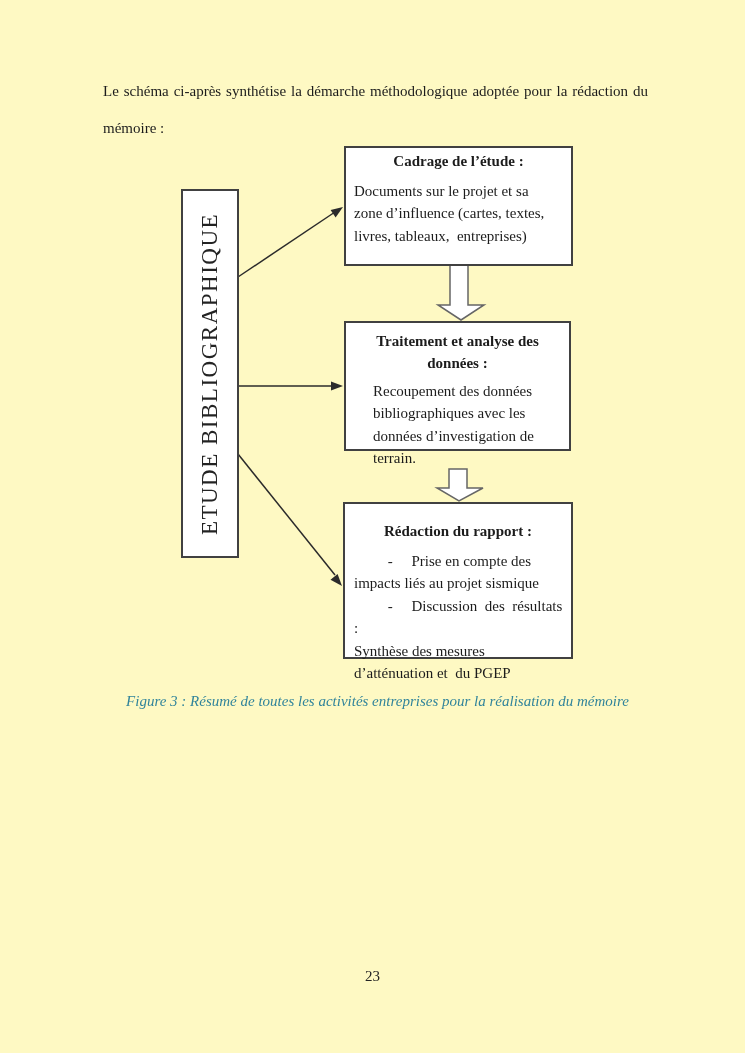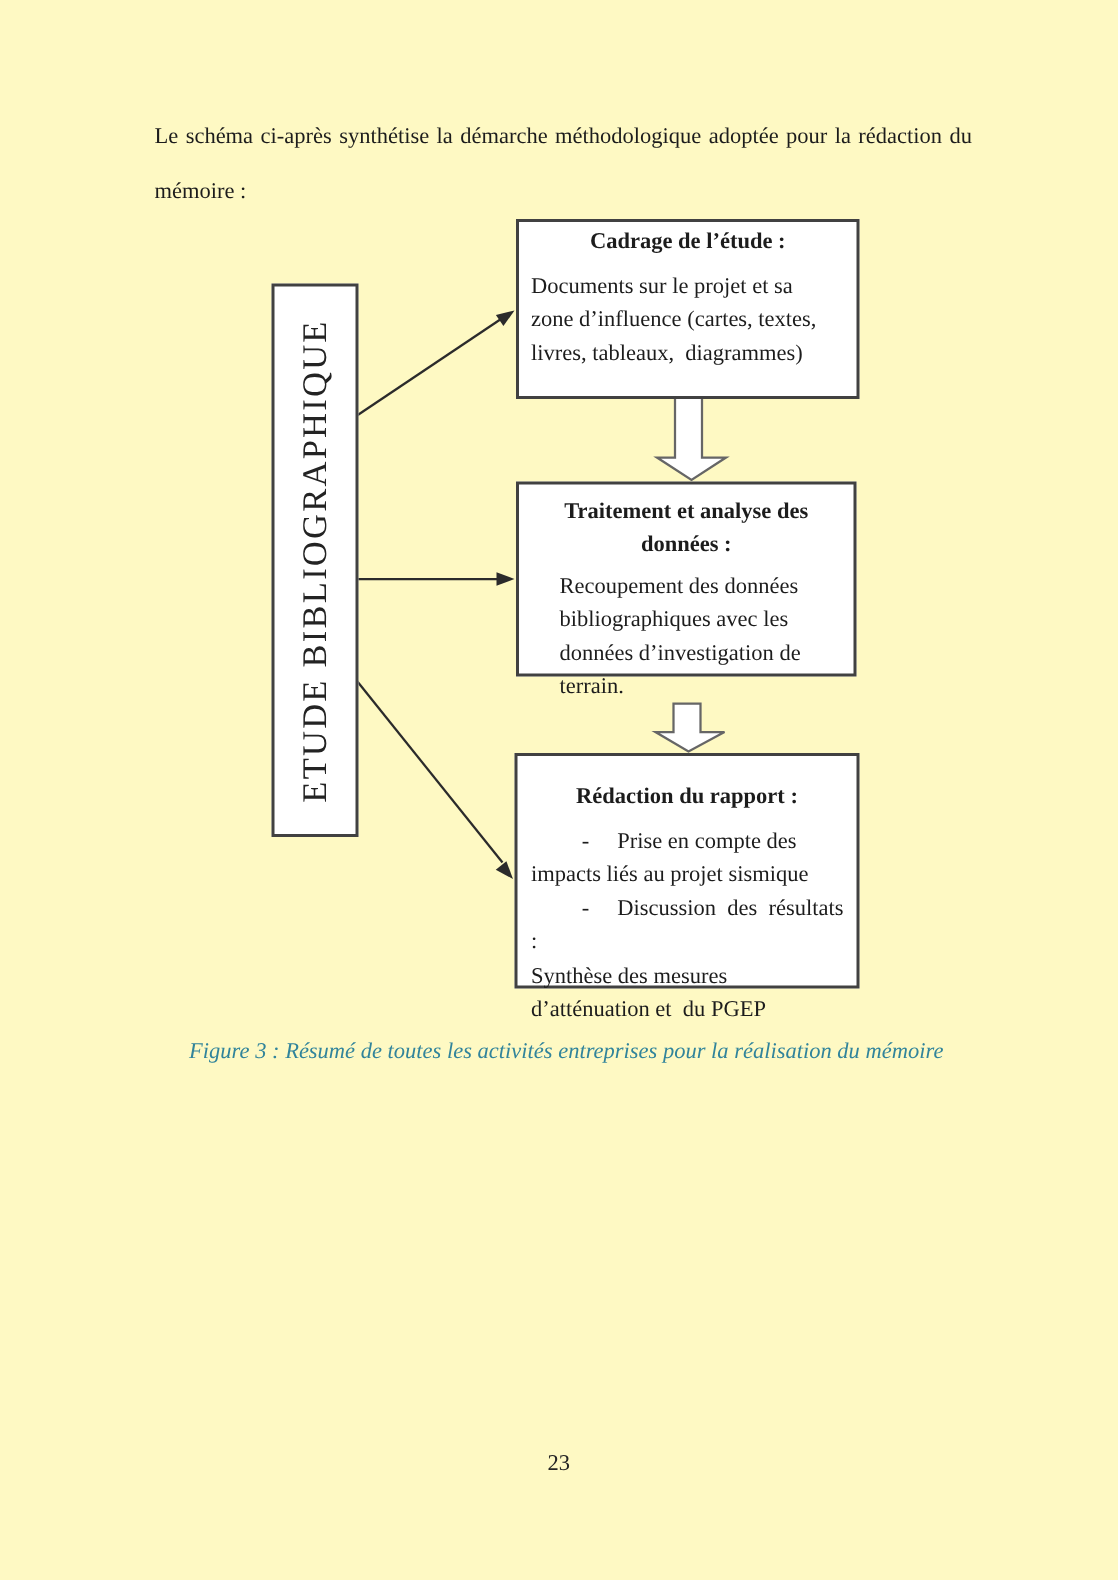--- a/index.html
+++ b/index.html
@@ -73,21 +73,21 @@
     <polygon points="449,469 449,488 437,488 459,501 483,488 467,488 467,469" fill="#ffffff" stroke="#666666" stroke-width="1.5"></polygon>
   </svg>
 
   <div class="dbox side-box"></div>
   <div class="side-label">ETUDE BIBLIOGRAPHIQUE</div>
 
   <div class="dbox box1">
     <div class="box-title">Cadrage de l’étude :</div>
     <div class="box-body">Documents sur le projet et sa
 zone d’influence (cartes, textes,
-livres, tableaux,  diagrammes)</div>
+livres, tableaux,  entreprises)</div>
   </div>
 
   <div class="dbox box2">
     <div class="box-title">Traitement et analyse des
 données :</div>
     <div class="box-body">Recoupement des données
 bibliographiques avec les
 données d’investigation de
 terrain.</div>
   </div>

